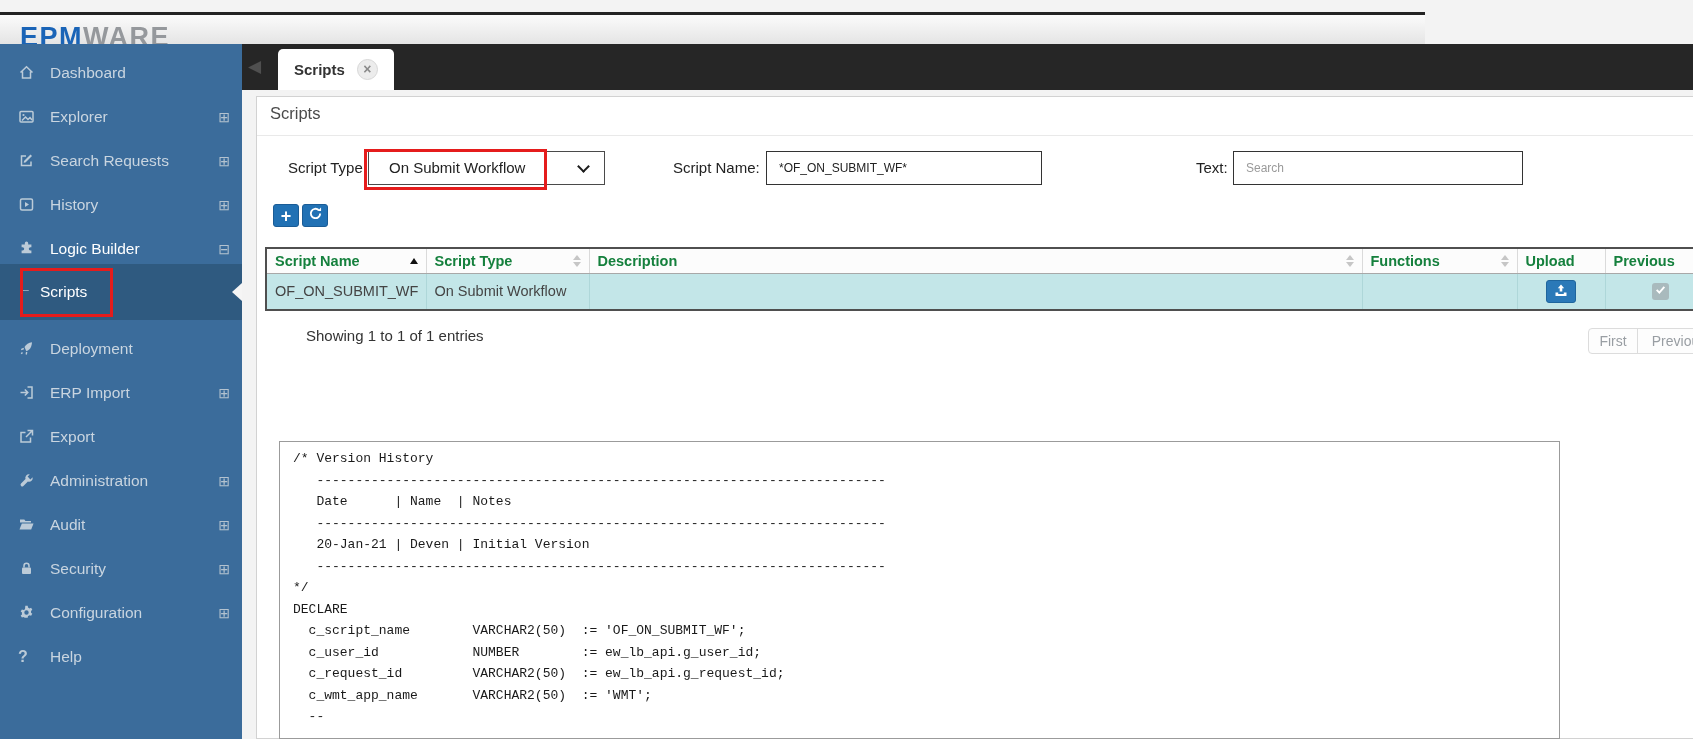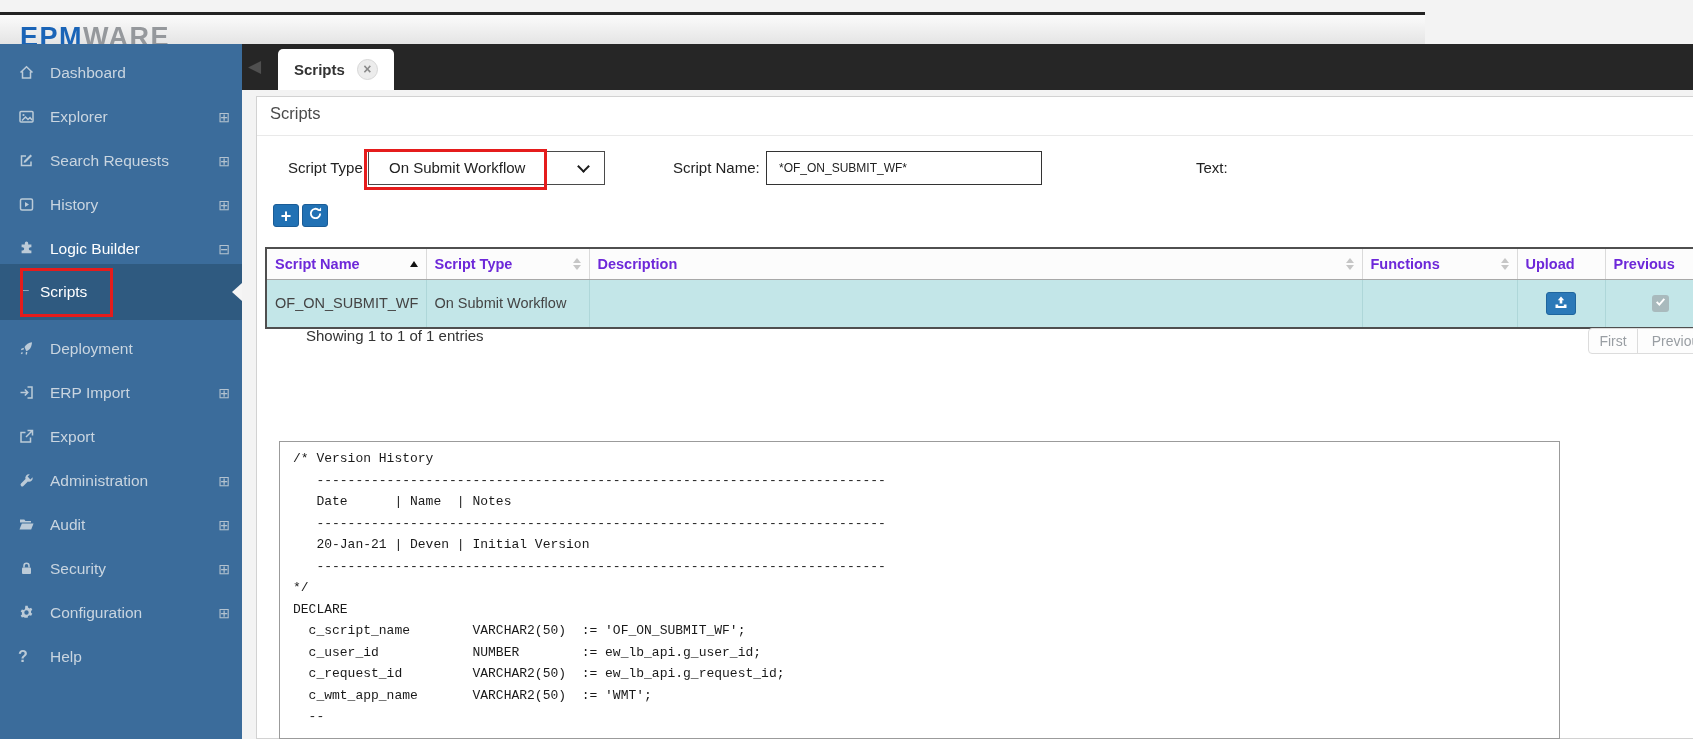--- a/index.html
+++ b/index.html
@@ -50,23 +50,23 @@
     font-family:"Liberation Sans", sans-serif; }
   .txt-input::placeholder { color:#9a9a9a; }
 
   .tool-btn { position:absolute; top:107px; width:26px; height:23px; background:#2171b4; border:1px solid #1a5c96; border-radius:3px;
     color:#fff; text-align:center; cursor:pointer; display:flex; align-items:center; justify-content:center; }
   .tool-btn .plus { font-size:18px; font-weight:bold; line-height:20px; }
 
   
   .grid { position:absolute; left:8px; top:150px; width:1450px; border-collapse:collapse; table-layout:fixed;
     border:2px solid #4f4f4f; }
-  .grid th { height:31px; background:#fcfcfc; border-right:1px solid #dadada; border-bottom:1px solid #a8a8a8;
-    font-size:14.5px; font-weight:bold; color:#6d28d9; text-align:left; padding:0 8px; cursor:pointer; }
-  .grid td { height:30px; background:#c3e6e8; border-right:1px solid #aed7d9; font-size:14.5px; color:#444; padding:12px 8px; }
+  .grid th { height:25px; background:#fcfcfc; border-right:1px solid #dadada; border-bottom:1px solid #a8a8a8;
+    font-size:14.5px; font-weight:bold; color:#15803d; text-align:left; padding:0 8px; cursor:pointer; }
+  .grid td { height:30px; background:#c3e6e8; border-right:1px solid #aed7d9; font-size:14.5px; color:#444; padding:6px 8px; }
   .th-flex { display:flex; align-items:center; }
   .sort-wrap { margin-left:auto; display:flex; flex-direction:column; align-items:center; gap:2px; }
   .tri-asc { width:0; height:0; border-left:4.5px solid transparent; border-right:4.5px solid transparent; border-bottom:6px solid #111; }
   .tri-up { width:0; height:0; border-left:4px solid transparent; border-right:4px solid transparent; border-bottom:5px solid #c6c6c6; }
   .tri-dn { width:0; height:0; border-left:4px solid transparent; border-right:4px solid transparent; border-top:5px solid #c6c6c6; }
   .upload-btn { display:block; margin:0 auto; width:30px; height:23px; background:#2b79b8; border:1px solid #1f659d; border-radius:3px;
     cursor:pointer; padding:2px 0 0 0; text-align:center; }
   .chk { display:block; margin:0 auto; width:17px; height:17px; background:#a9babd; border-radius:3px; text-align:center; }
 
   .summary { position:absolute; left:13px; top:230px; font-size:15px; color:#333;margin-left:36px; }
@@ -248,20 +248,21 @@
     <div class="select-box">
       <span>On Submit Workflow</span>
       <span class="chev"></span>
     </div>
     <div class="red-box-filter"></div>
 
     <div class="flt-label" style="left:416px;">Script Name:</div>
     <input class="txt-input" style="left: 509px; width: 276px;" value="*OF_ON_SUBMIT_WF*">
 
     <div class="flt-label" style="left:939px;">Text:</div>
+    <input class="txt-input" style="left: 976px; width: 290px;" placeholder="Search">
 
     <div class="tool-btn" style="left:16px;">
       <span class="plus">+</span>
     </div>
     <div class="tool-btn" style="left:45px;">
       <span><svg width="15" height="15" viewBox="0 0 16 16">
             <path d="M13 8 a5 5 0 1 1-1.6-3.7" stroke="#fff" stroke-width="2" fill="none"></path>
             <path d="M13.9 1.6 V5.4 H10.1 Z" fill="#fff"></path>
           </svg></span>
     </div>

